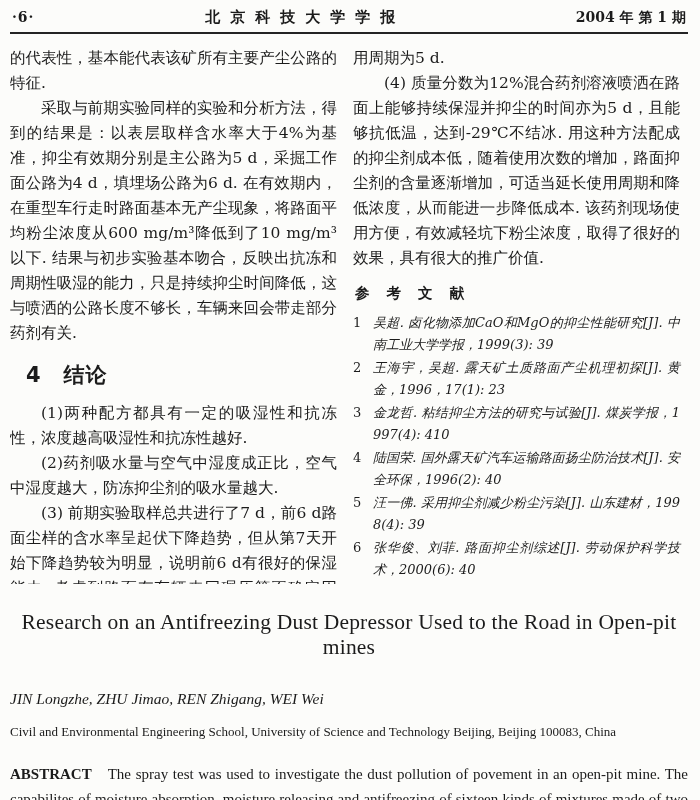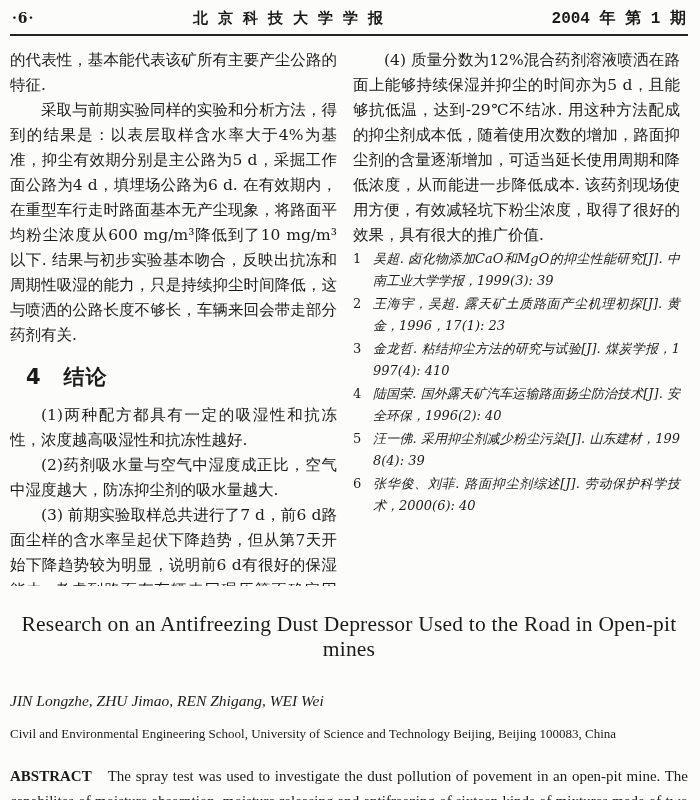--- a/index.html
+++ b/index.html
@@ -16,21 +16,21 @@
     padding: 8px 12px 0 10px;
     overflow: hidden;
   }
   
   .header {
     display: flex; justify-content: space-between; align-items: baseline;
     font-weight: bold; padding: 0 2px;
   }
   .page-marker { font-size: 14px; letter-spacing: 1px; }
   .journal-title { font-size: 15px; letter-spacing: 10px; font-family: "DejaVu Sans", sans-serif; }
-  .issue-info { font-size: 16px; font-family: Liberation Mono, monospace; }
+  .issue-info { font-size: 14px; }
   .head-rule { border: 0; border-top: 2px solid #242424; margin: 5px 0 0 0; }
 
   
   .columns {
     display: flex; gap: 16px;
     margin-top: 12px;
     height: 538px; overflow: hidden;
   }
   .col { width: 327px; }
   .cn {
@@ -94,21 +94,23 @@
     <div class="col">
       <p class="cn">的代表性，基本能代表该矿所有主要产尘公路的特征.</p>
       <p class="cn indent">采取与前期实验同样的实验和分析方法，得到的结果是：以表层取样含水率大于4%为基准，抑尘有效期分别是主公路为5 d，采掘工作面公路为4 d，填埋场公路为6 d. 在有效期内，在重型车行走时路面基本无产尘现象，将路面平均粉尘浓度从600 mg/m³降低到了10 mg/m³以下. 结果与初步实验基本吻合，反映出抗冻和周期性吸湿的能力，只是持续抑尘时间降低，这与喷洒的公路长度不够长，车辆来回会带走部分药剂有关.</p>
       <h2 class="sec-heading">4　结论</h2>
       <p class="cn indent">(1)两种配方都具有一定的吸湿性和抗冻性，浓度越高吸湿性和抗冻性越好.</p>
       <p class="cn indent">(2)药剂吸水量与空气中湿度成正比，空气中湿度越大，防冻抑尘剂的吸水量越大.</p>
       <p class="cn indent">(3) 前期实验取样总共进行了7 d，前6 d路面尘样的含水率呈起伏下降趋势，但从第7天开始下降趋势较为明显，说明前6 d有很好的保湿能力. 考虑到路面有车辆来回碾压等不确定因素，可确定质量分数12%~15%的防冻抑尘剂溶液使</p>
     </div>
 
     <div class="col">
+      <p class="cn">用周期为5 d.</p>
       <p class="cn indent">(4) 质量分数为12%混合药剂溶液喷洒在路面上能够持续保湿并抑尘的时间亦为5 d，且能够抗低温，达到-29℃不结冰. 用这种方法配成的抑尘剂成本低，随着使用次数的增加，路面抑尘剂的含量逐渐增加，可适当延长使用周期和降低浓度，从而能进一步降低成本. 该药剂现场使用方便，有效减轻坑下粉尘浓度，取得了很好的效果，具有很大的推广价值.</p>
+      <h3 class="refs-heading">参 考 文 献</h3>
       <ol class="refs">
         <li class="ref">
           <span class="ref-num">1</span>
           <span class="ref-text">吴超. 卤化物添加CaO和MgO的抑尘性能研究[J]. 中南工业大学学报，1999(3): 39</span>
         </li>
         <li class="ref">
           <span class="ref-num">2</span>
           <span class="ref-text">王海宇，吴超. 露天矿土质路面产尘机理初探[J]. 黄金，1996，17(1): 23</span>
         </li>
         <li class="ref">

